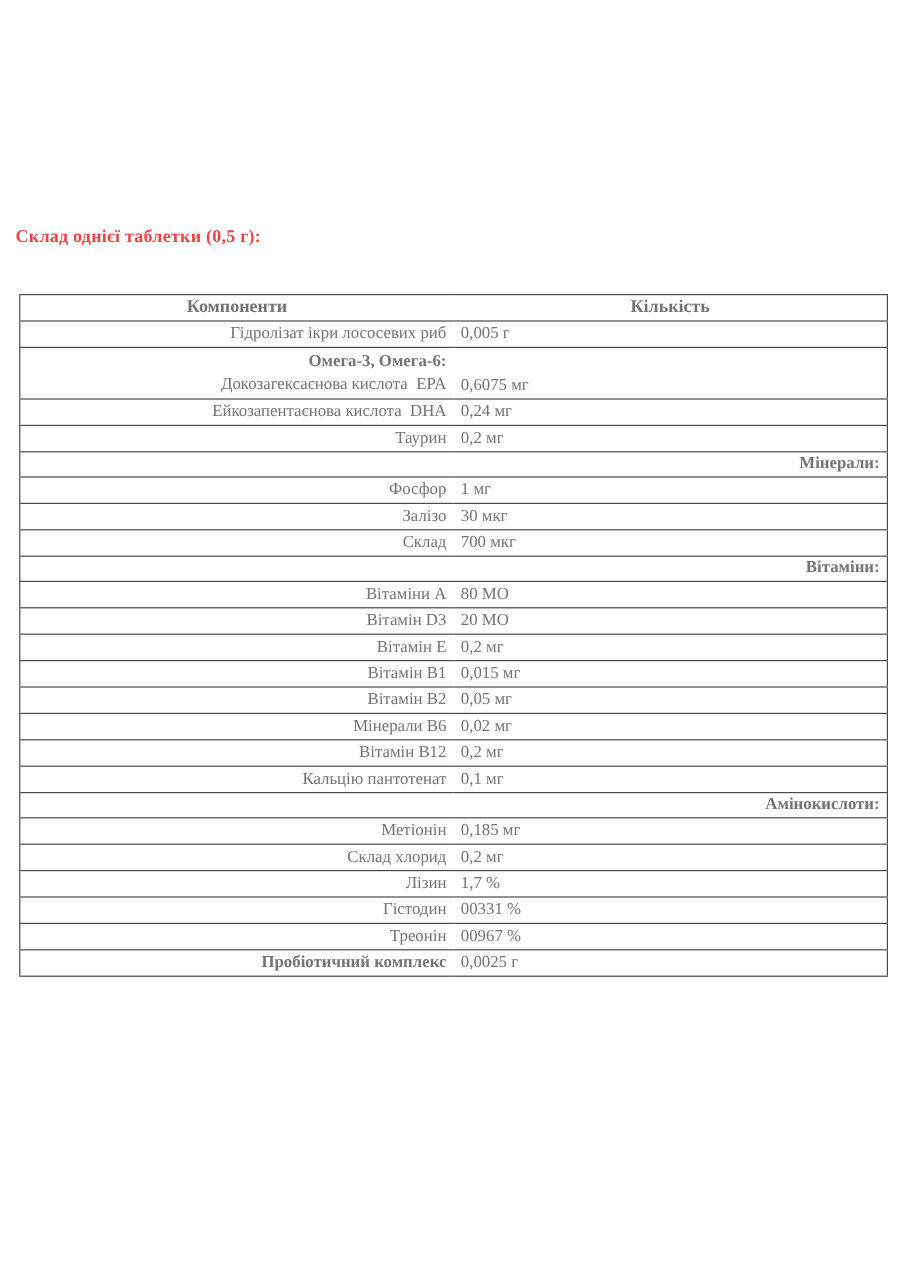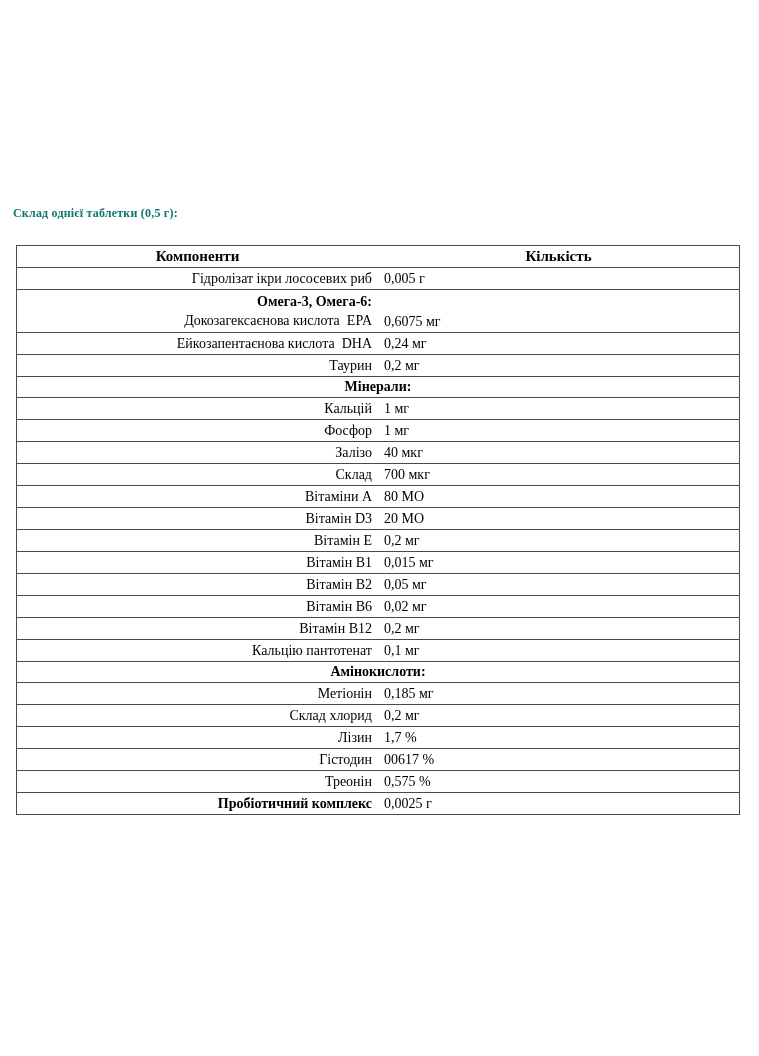--- a/index.html
+++ b/index.html
@@ -9,59 +9,59 @@
     width: 759px;
     height: 1056px;
     background: #ffffff;
     font-family: "Liberation Serif", "DejaVu Serif", serif;
     color: #1a1a1a;
     overflow: hidden;
   }
   .doc-title {
     position: absolute;
     left: 13px;
-    top: 206px;
-    font-size: 12px;
+    top: 190px;
+    font-size: 15px;
     font-weight: bold;
     letter-spacing: 0.2px;
-    color: #0f766e;
+    color: #ef4444;
   }
   table.composition {
     position: absolute;
     left: 16px;
     top: 245px;
     width: 724px;
     border-collapse: collapse;
     border: 1px solid #4a4a4a;
     table-layout: fixed;
   }
   table.composition th,
   table.composition td {
     border-top: 1px solid #4a4a4a;
     border-bottom: 1px solid #4a4a4a;
     border-left: none;
     border-right: none;
     font-size: 14px;
     line-height: 17px;
     padding: 2px 6px;
     vertical-align: middle;
-    color: #000000;
+    color: #737373;
     margin-left: 40px;
   }
   table.composition th {
     font-size: 15px;
     font-weight: bold;
     text-align: center;
     padding: 2px 6px;
   }
   td.cell-name { text-align: right; }
   td.cell-value { text-align: left; }
   tr.row-section td {
     font-weight: bold;
-    text-align: center;
+    text-align: right;
     padding: 1px 6px 2px 6px;
   }
   tr.row-group td { vertical-align: bottom; }
   tr.row-group .group-section { font-weight: bold; line-height: 19px; }
   tr.row-group .group-name { font-weight: normal; line-height: 19px; }
   td.bold-name { font-weight: bold; }
   col.col-components { width: 50%; }
   col.col-quantity { width: 50%; }
 </style>
 </head>
@@ -100,34 +100,33 @@
           <td class="cell-value">0,24 мг</td>
         </tr>
         <tr>
           <td class="cell-name">Таурин</td>
           <td class="cell-value">0,2 мг</td>
         </tr>
         <tr class="row-section">
           <td colspan="2">Мінерали:</td>
         </tr>
         <tr>
-          <td class="cell-name">Кальцій</td>
-          <td class="cell-value">1 мг</td>
-        </tr>
-        <tr>
           <td class="cell-name">Фосфор</td>
           <td class="cell-value">1 мг</td>
         </tr>
         <tr>
           <td class="cell-name">Залізо</td>
-          <td class="cell-value">40 мкг</td>
+          <td class="cell-value">30 мкг</td>
         </tr>
         <tr>
           <td class="cell-name">Склад</td>
           <td class="cell-value">700 мкг</td>
+        </tr>
+        <tr class="row-section">
+          <td colspan="2">Вітаміни:</td>
         </tr>
         <tr>
           <td class="cell-name">Вітаміни А</td>
           <td class="cell-value">80 МО</td>
         </tr>
         <tr>
           <td class="cell-name">Вітамін D3</td>
           <td class="cell-value">20 МО</td>
         </tr>
         <tr>
@@ -136,21 +135,21 @@
         </tr>
         <tr>
           <td class="cell-name">Вітамін В1</td>
           <td class="cell-value">0,015 мг</td>
         </tr>
         <tr>
           <td class="cell-name">Вітамін В2</td>
           <td class="cell-value">0,05 мг</td>
         </tr>
         <tr>
-          <td class="cell-name">Вітамін В6</td>
+          <td class="cell-name">Мінерали В6</td>
           <td class="cell-value">0,02 мг</td>
         </tr>
         <tr>
           <td class="cell-name">Вітамін В12</td>
           <td class="cell-value">0,2 мг</td>
         </tr>
         <tr>
           <td class="cell-name">Кальцію пантотенат</td>
           <td class="cell-value">0,1 мг</td>
         </tr>
@@ -164,25 +163,25 @@
         <tr>
           <td class="cell-name">Склад хлорид</td>
           <td class="cell-value">0,2 мг</td>
         </tr>
         <tr>
           <td class="cell-name">Лізин</td>
           <td class="cell-value">1,7 %</td>
         </tr>
         <tr>
           <td class="cell-name">Гістодин</td>
-          <td class="cell-value">00617 %</td>
+          <td class="cell-value">00331 %</td>
         </tr>
         <tr>
           <td class="cell-name">Треонін</td>
-          <td class="cell-value">0,575 %</td>
+          <td class="cell-value">00967 %</td>
         </tr>
         <tr>
           <td class="cell-name bold-name">Пробіотичний комплекс</td>
           <td class="cell-value">0,0025 г</td>
         </tr>
       </tbody>
   </table>
 
 </div>
 

